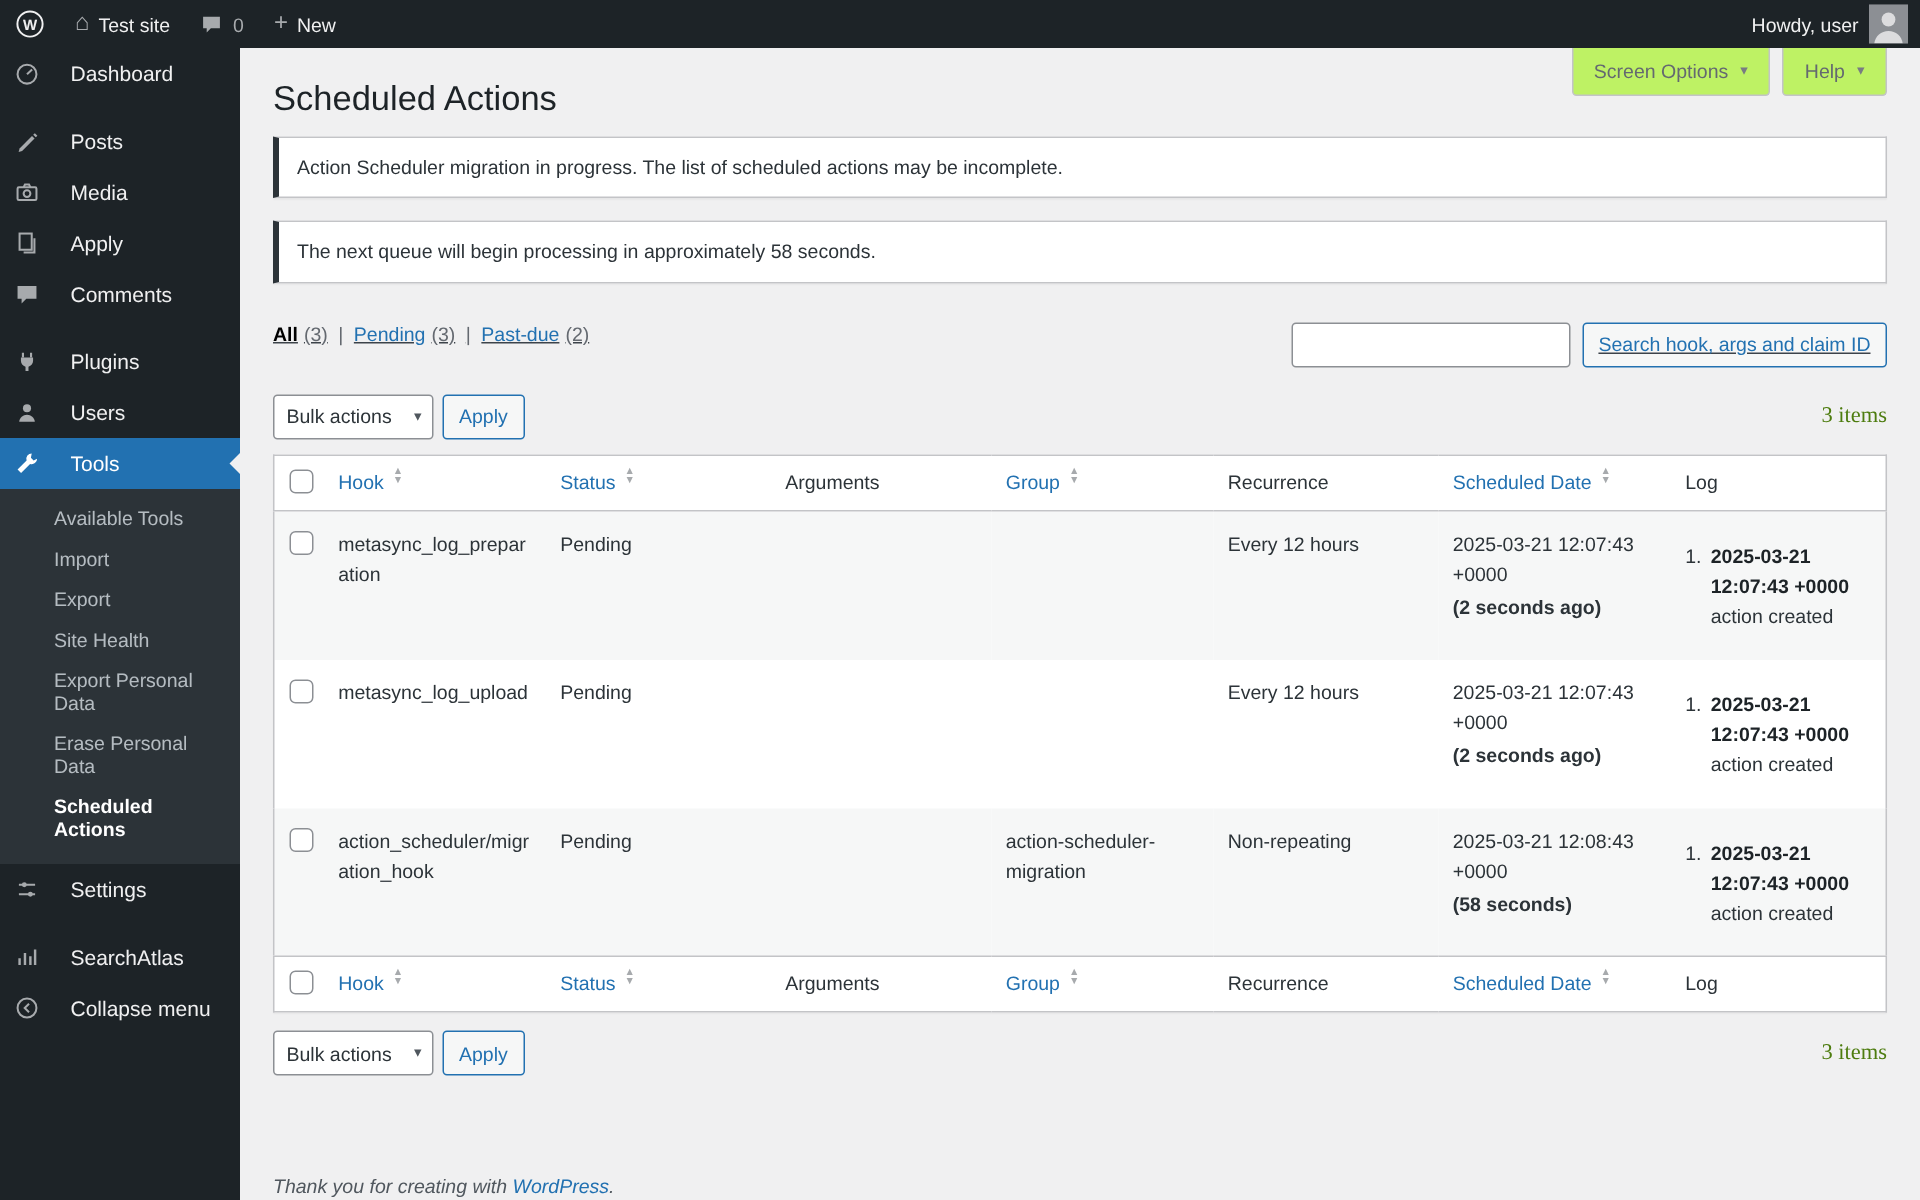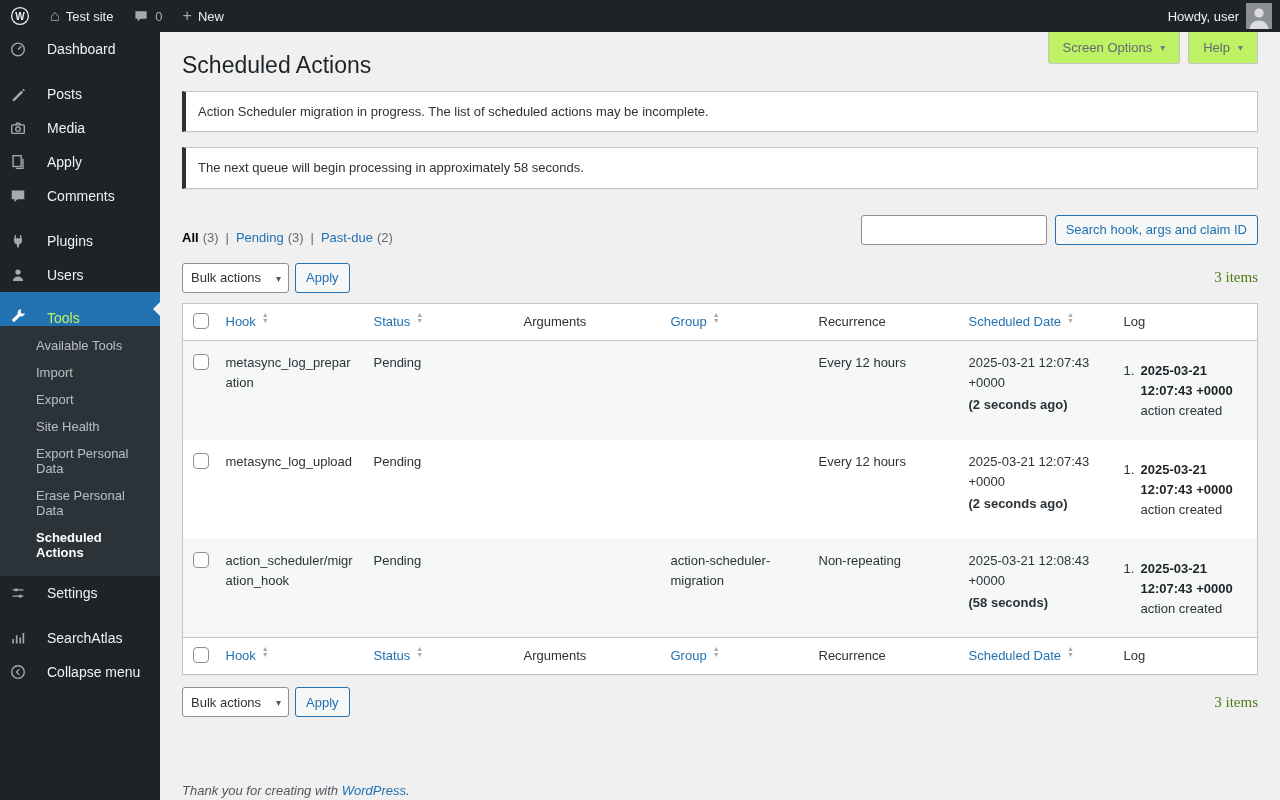--- a/index.html
+++ b/index.html
@@ -28,21 +28,21 @@
   
   .sidebar {
     position: fixed; top: 32px; left: 0; bottom: 0; width: 160px;
     background: var(--dark_bg, #1d2327); z-index: 50; font-size: 14px;
   }
   .menu-item {
     display: flex; align-items: center; min-height: 34px; padding: 0 8px;
     color: #f0f0f1; cursor: pointer; position: relative; gap: 11px;
   }
   .mi-icon { width: 20px; height: 20px; margin-right: 8px; color: #a7aaad; display: flex; align-items: center; justify-content: center; flex: none; }
-  .menu-item.current { background: var(--accent, #2271b1); color: #bef264; align-items: flex-end; }
+  .menu-item.current { background: var(--accent, #2271b1); color: #ffffff; }
   .menu-item.current .mi-icon { color: #fff; }
   .menu-item.current::after {
     content: ""; position: absolute; right: 0; top: 50%; transform: translateY(-50%);
     border: 7px solid transparent; border-right-color: var(--page_bg, #f0f0f1);
   }
   .menu-sep { height: 11px; }
   .submenu { background: var(--submenu_bg, #2c3338); padding: 6px 0 10px; }
   .submenu-item {
     display: block; padding: 6px 12px 6px 36px; font-size: 13px;
     color: rgba(240,246,252,.7); cursor: pointer;
@@ -63,21 +63,21 @@
   .wrap { margin-top: 10px; padding: 0 22px; }
   h1.page-title { font-size: 23px; font-weight: 400; color: #1d2327; padding: 9px 0 4px; line-height: 1.3; }
 
   .notice {
     background: #fff; border: 1px solid var(--border, #c3c4c7);
     border-left: 4px solid var(--notice_border, #2c3338);
     box-shadow: 0 1px 1px rgba(0,0,0,.04);
     margin: 6px 0 15px; padding: 10px 12px; line-height: 1.5; color: #2c3338;
   }
 
-  .filter-row { display: flex; justify-content: space-between; align-items: flex-end; margin: 26px 0 0; }
+  .filter-row { display: flex; justify-content: space-between; align-items: flex-start; margin: 26px 0 0; text-decoration: underline; }
   .subsubsub { list-style: none; display: flex; align-items: center; font-size: 13px; }
   .subsubsub li { display: flex; align-items: center; }
   .subsubsub a { text-decoration: none; }
   .subsubsub .current-view { color: #000; font-weight: 600; text-decoration: none; }
   .subsubsub .count { color: #646970; margin-left: 4px; }
   .subsubsub .sep { color: #646970; margin: 0 7px; }
 
   .search-box { display: flex; align-items: center; gap: 8px; }
   .search-input {
     width: 186px; height: 30px; border: 1px solid #8c8f94; border-radius: 3px;

